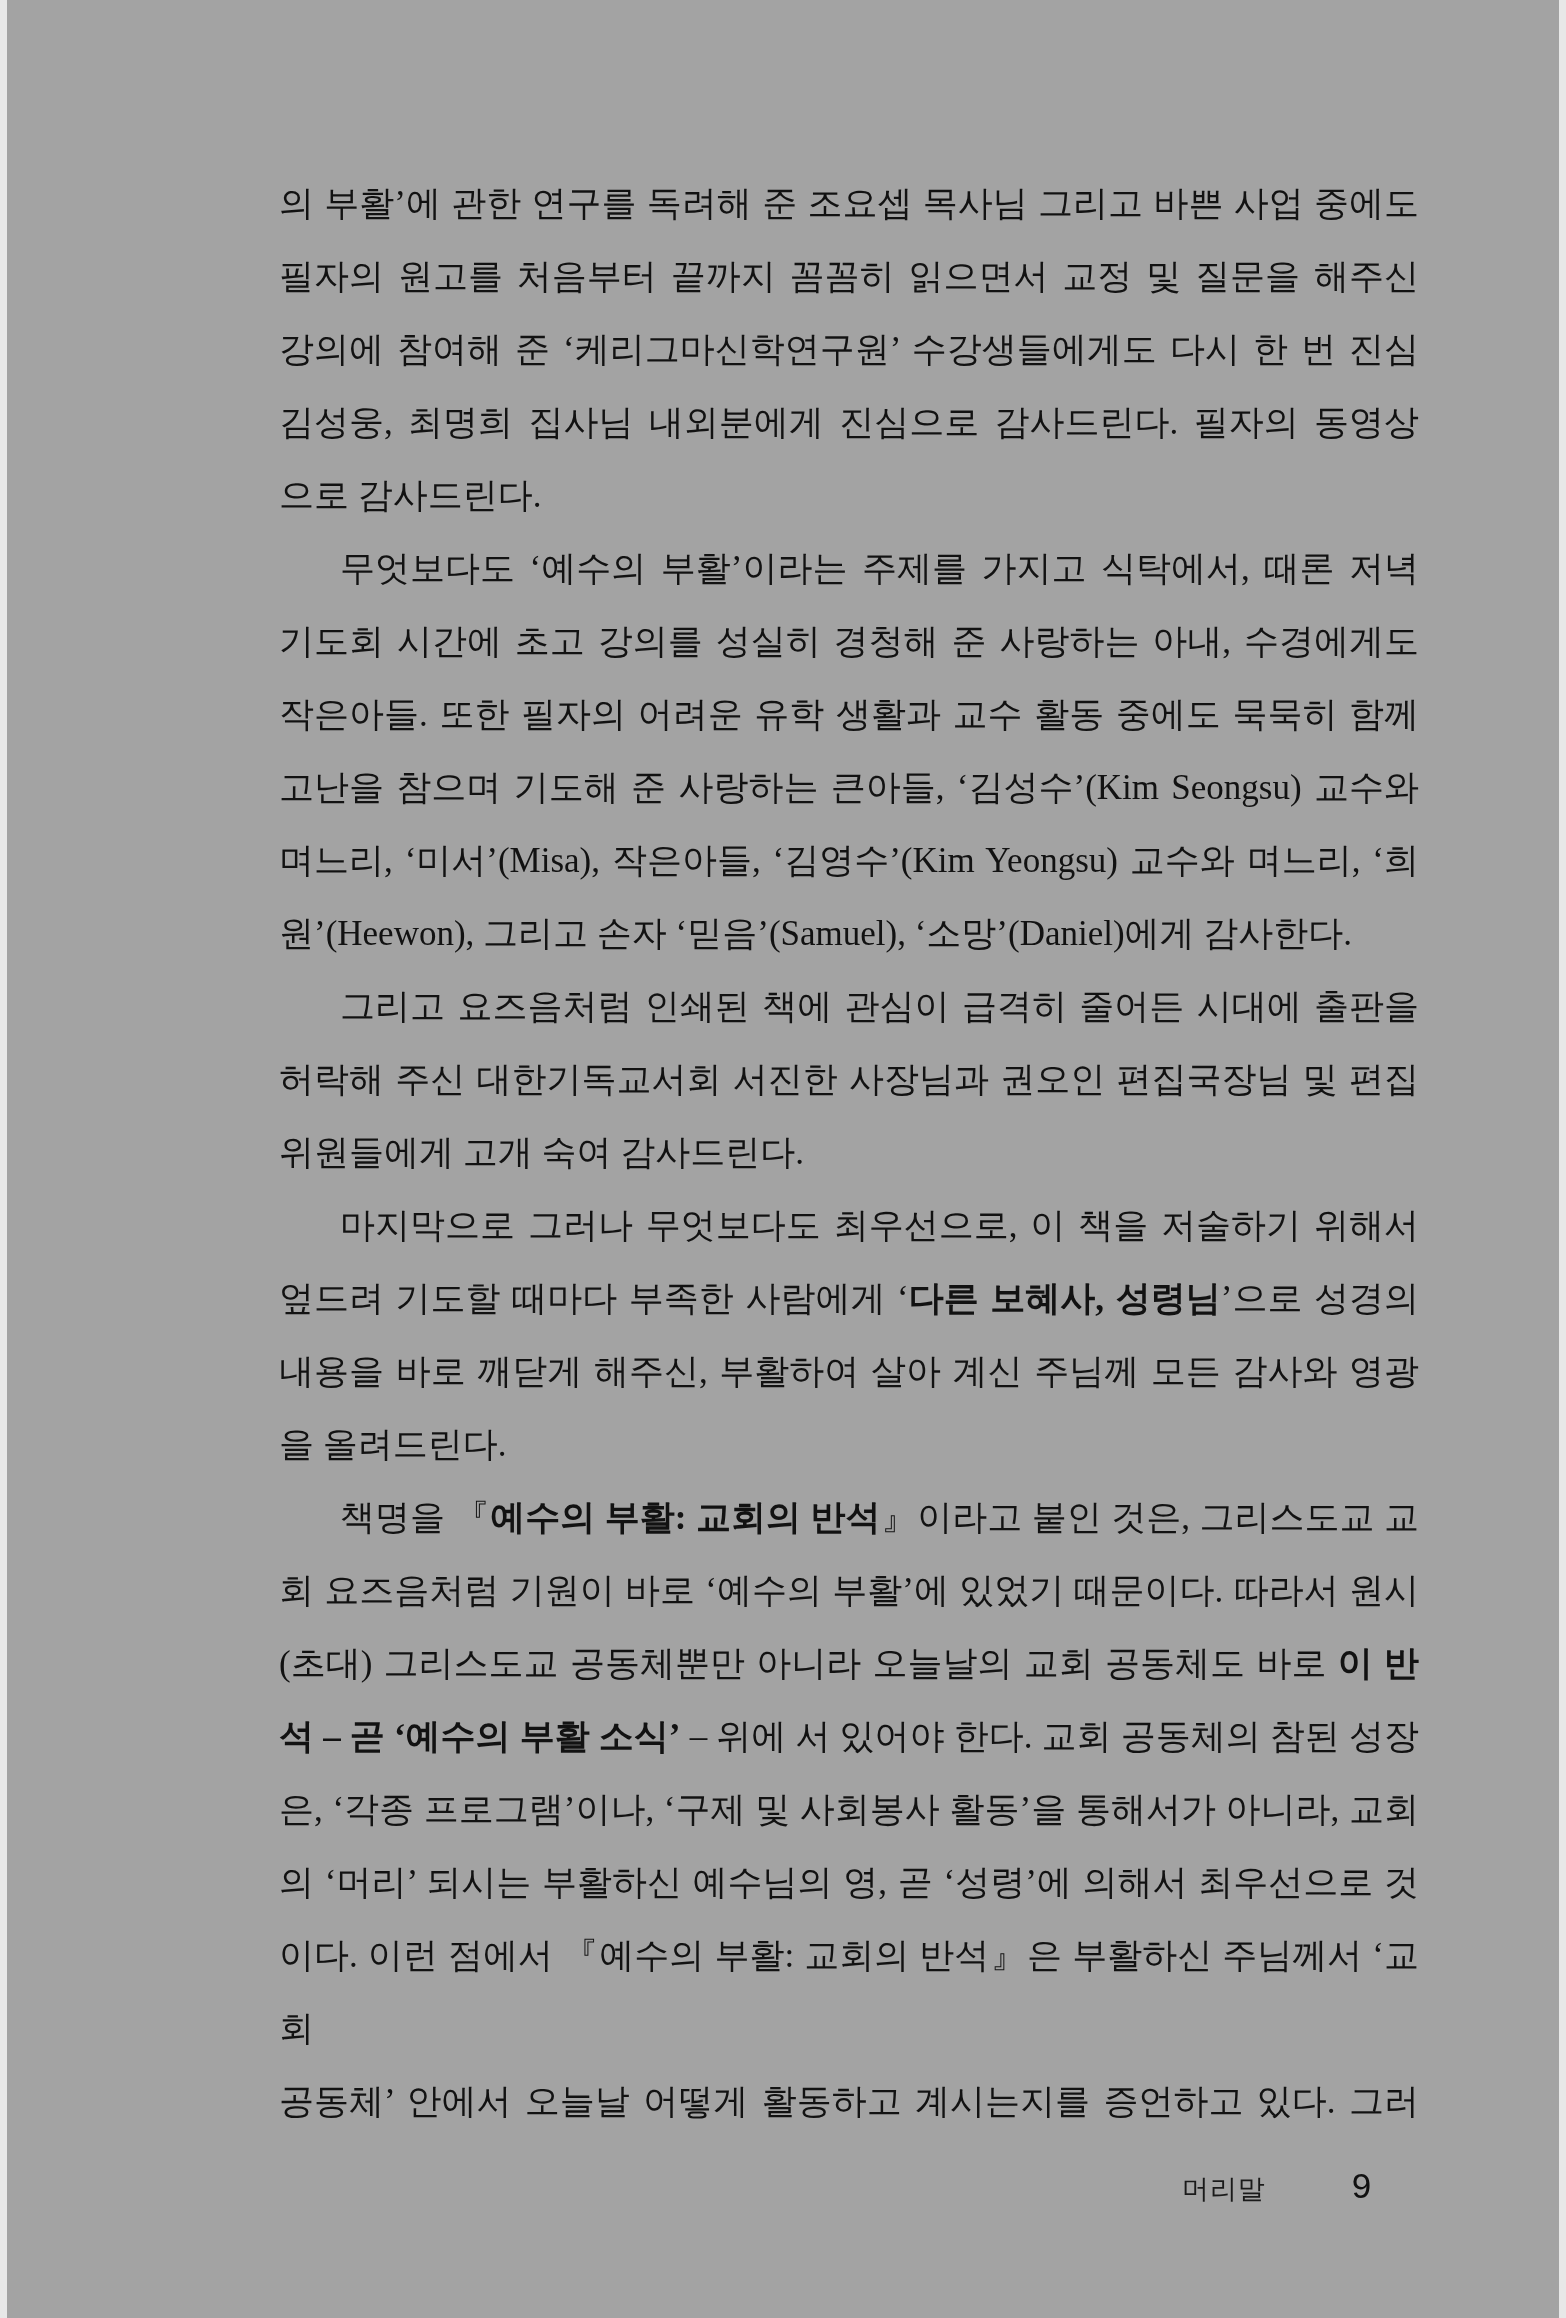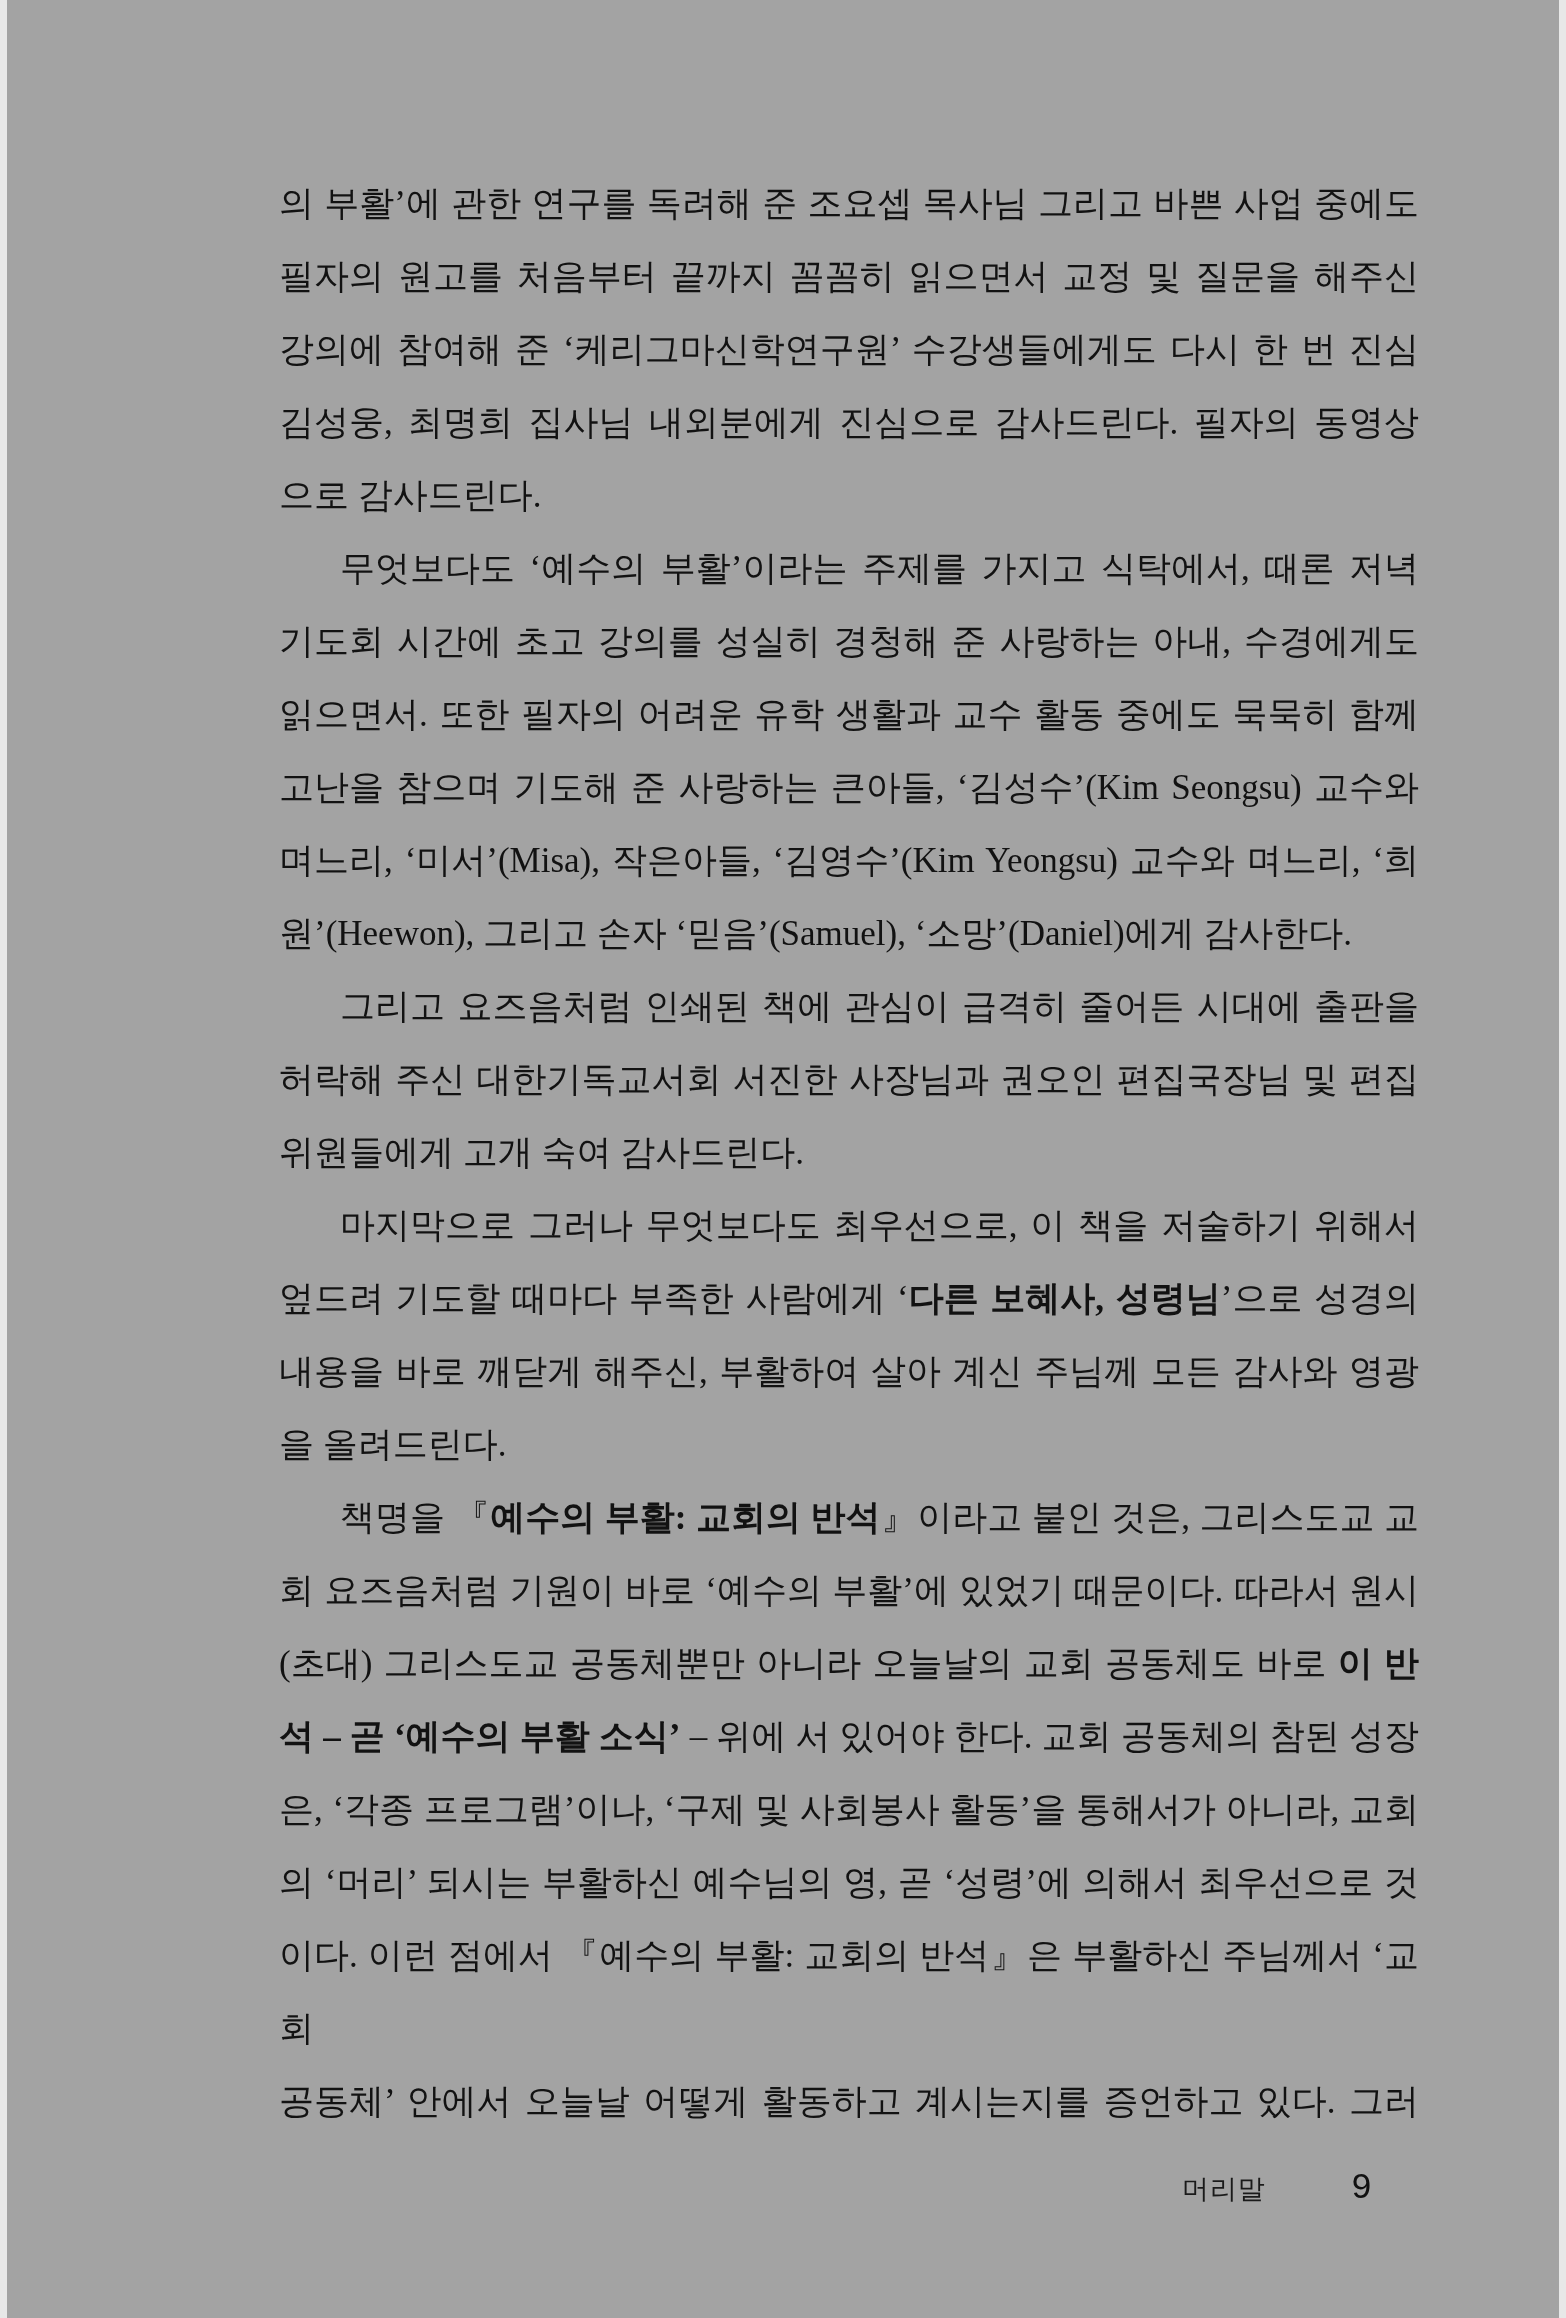--- a/index.html
+++ b/index.html
@@ -56,21 +56,21 @@
 
 <div class="page">
   <div class="body-text">
       <div class="line just"><span class="seg">의 부활’에 관한 연구를 독려해 준 조요셉 목사님 그리고 바쁜 사업 중에도</span></div>
       <div class="line just"><span class="seg">필자의 원고를 처음부터 끝까지 꼼꼼히 읽으면서 교정 및 질문을 해주신</span></div>
       <div class="line just"><span class="seg">강의에 참여해 준 ‘케리그마신학연구원’ 수강생들에게도 다시 한 번 진심</span></div>
       <div class="line just"><span class="seg">김성웅, 최명희 집사님 내외분에게 진심으로 감사드린다. 필자의 동영상</span></div>
       <div class="line"><span class="seg">으로 감사드린다.</span></div>
       <div class="line just indent"><span class="seg">무엇보다도 ‘예수의 부활’이라는 주제를 가지고 식탁에서, 때론 저녁</span></div>
       <div class="line just"><span class="seg">기도회 시간에 초고 강의를 성실히 경청해 준 사랑하는 아내, 수경에게도</span></div>
-      <div class="line just"><span class="seg">읽으면서. 또한 필자의 어려운 유학 생활과 교수 활동 중에도 묵묵히 함께</span></div>
+      <div class="line just"><span class="seg">작은아들. 또한 필자의 어려운 유학 생활과 교수 활동 중에도 묵묵히 함께</span></div>
       <div class="line just"><span class="seg">고난을 참으며 기도해 준 사랑하는 큰아들, ‘김성수’(Kim Seongsu) 교수와</span></div>
       <div class="line just"><span class="seg">며느리, ‘미서’(Misa), 작은아들, ‘김영수’(Kim Yeongsu) 교수와 며느리, ‘희</span></div>
       <div class="line"><span class="seg">원’(Heewon), 그리고 손자 ‘믿음’(Samuel), ‘소망’(Daniel)에게 감사한다.</span></div>
       <div class="line just indent"><span class="seg">그리고 요즈음처럼 인쇄된 책에 관심이 급격히 줄어든 시대에 출판을</span></div>
       <div class="line just"><span class="seg">허락해 주신 대한기독교서회 서진한 사장님과 권오인 편집국장님 및 편집</span></div>
       <div class="line"><span class="seg">위원들에게 고개 숙여 감사드린다.</span></div>
       <div class="line just indent"><span class="seg">마지막으로 그러나 무엇보다도 최우선으로, 이 책을 저술하기 위해서</span></div>
       <div class="line just"><span class="seg">엎드려 기도할 때마다 부족한 사람에게 ‘</span><span class="seg bold">다른 보혜사, 성령님</span><span class="seg">’으로 성경의</span></div>
       <div class="line just"><span class="seg">내용을 바로 깨닫게 해주신, 부활하여 살아 계신 주님께 모든 감사와 영광</span></div>
       <div class="line"><span class="seg">을 올려드린다.</span></div>

